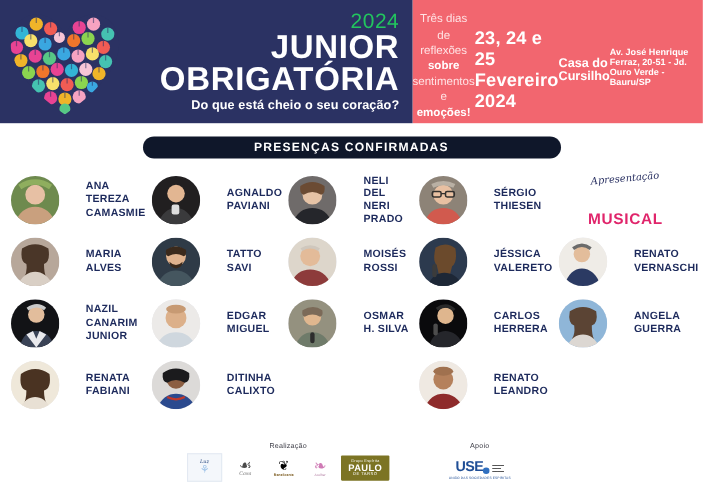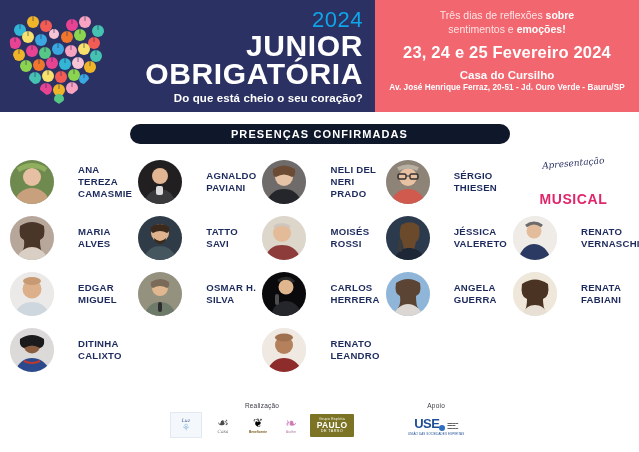--- a/index.html
+++ b/index.html
@@ -14,35 +14,35 @@
   
   .header{display:flex;width:639px;height:112px;}
   .header-left{
     position:relative;flex:0 0 375px;height:112px;
     background:#2b3263;display:flex;align-items:center;
   }
   .heart-wrap{width:118px;height:112px;flex:0 0 118px;position:relative;}
   .heart-wrap svg{position:absolute;left:6px;top:4px;}
   .title-block{flex:1;padding-right:12px;text-align:right;color:#fff;}
   .year{
-    font-size:22px;font-weight:400;letter-spacing:.5px;line-height:1;
-    margin-bottom:1px;color:#0ea5e9;
+    font-size:19px;font-weight:400;letter-spacing:.5px;line-height:1;
+    margin-bottom:1px;color:#22c55e;
   }
   .main-title{
     font-size:30px;font-weight:700;line-height:.95;letter-spacing:.6px;
     color:#ffffff;
   }
   .main-title .l2{display:block;font-size:30px;}
   .tagline{
     font-size:11.5px;font-weight:700;margin-top:3px;color:#ffffff;
     letter-spacing:.1px;
   }
   .header-right{
     flex:1;height:112px;background:#f2666f;
-    display:flex;flex-direction:column;align-items:center;
+    display:flex;align-items:center;
     justify-content:flex-start;padding-top:8px;box-sizing:border-box;color:#fff;
   }
   .hr-line1{font-size:10.5px;line-height:1.35;text-align:center;color:#ffe3e5;}
   .hr-line1 b{color:#ffffff;font-weight:700;}
   .hr-dates{
     font-size:16.5px;font-weight:700;margin-top:7px;letter-spacing:.2px;color:#fff;
   }
   .hr-venue{font-size:11.5px;font-weight:700;margin-top:7px;color:#fff;}
   .hr-addr{font-size:8.2px;font-weight:700;margin-top:2px;color:#fff;letter-spacing:.05px;}
 
@@ -338,20 +338,32 @@
         <svg class="ph" viewBox="0 0 44 44">
             <rect width="44" height="44" fill="#efece7"></rect>
             <circle cx="21" cy="15" r="7.5" fill="#e3bd9b"></circle>
             <path d="M13 10q8-6 16 0" stroke="#6b6b6b" stroke-width="3" fill="none"></path>
             <path d="M5 44c3-11 9-16 16-16s14 5 17 16z" fill="#2b3a63"></path>
           </svg>
       </div>
       <div class="sname">RENATO VERNASCHI</div>
     </div>
 
+    <div class="cell">
+      <div class="avatar">
+        <svg class="ph" viewBox="0 0 44 44">
+            <rect width="44" height="44" fill="#121316"></rect>
+            <circle cx="23" cy="14" r="7.5" fill="#e2bd9c"></circle>
+            <path d="M15 9q9-6 16 0" stroke="#c9c9c9" stroke-width="3" fill="none"></path>
+            <path d="M8 44c2-11 8-15 15-15s14 4 16 15z" fill="#3a4356"></path>
+            <path d="M20 29l3 7 3-7 6 3-9 12-9-12z" fill="#e9e9ec"></path>
+          </svg>
+      </div>
+      <div class="sname">NAZIL CANARIM JUNIOR</div>
+    </div>
 
     <div class="cell">
       <div class="avatar">
         <svg class="ph" viewBox="0 0 44 44">
             <rect width="44" height="44" fill="#eceae8"></rect>
             <circle cx="22" cy="17" r="9.5" fill="#dcb08a"></circle>
             <ellipse cx="22" cy="9" rx="9" ry="4" fill="#c79a73"></ellipse>
             <path d="M4 44c3-10 10-14 18-14s15 4 18 14z" fill="#cfd7de"></path>
           </svg>
       </div>

